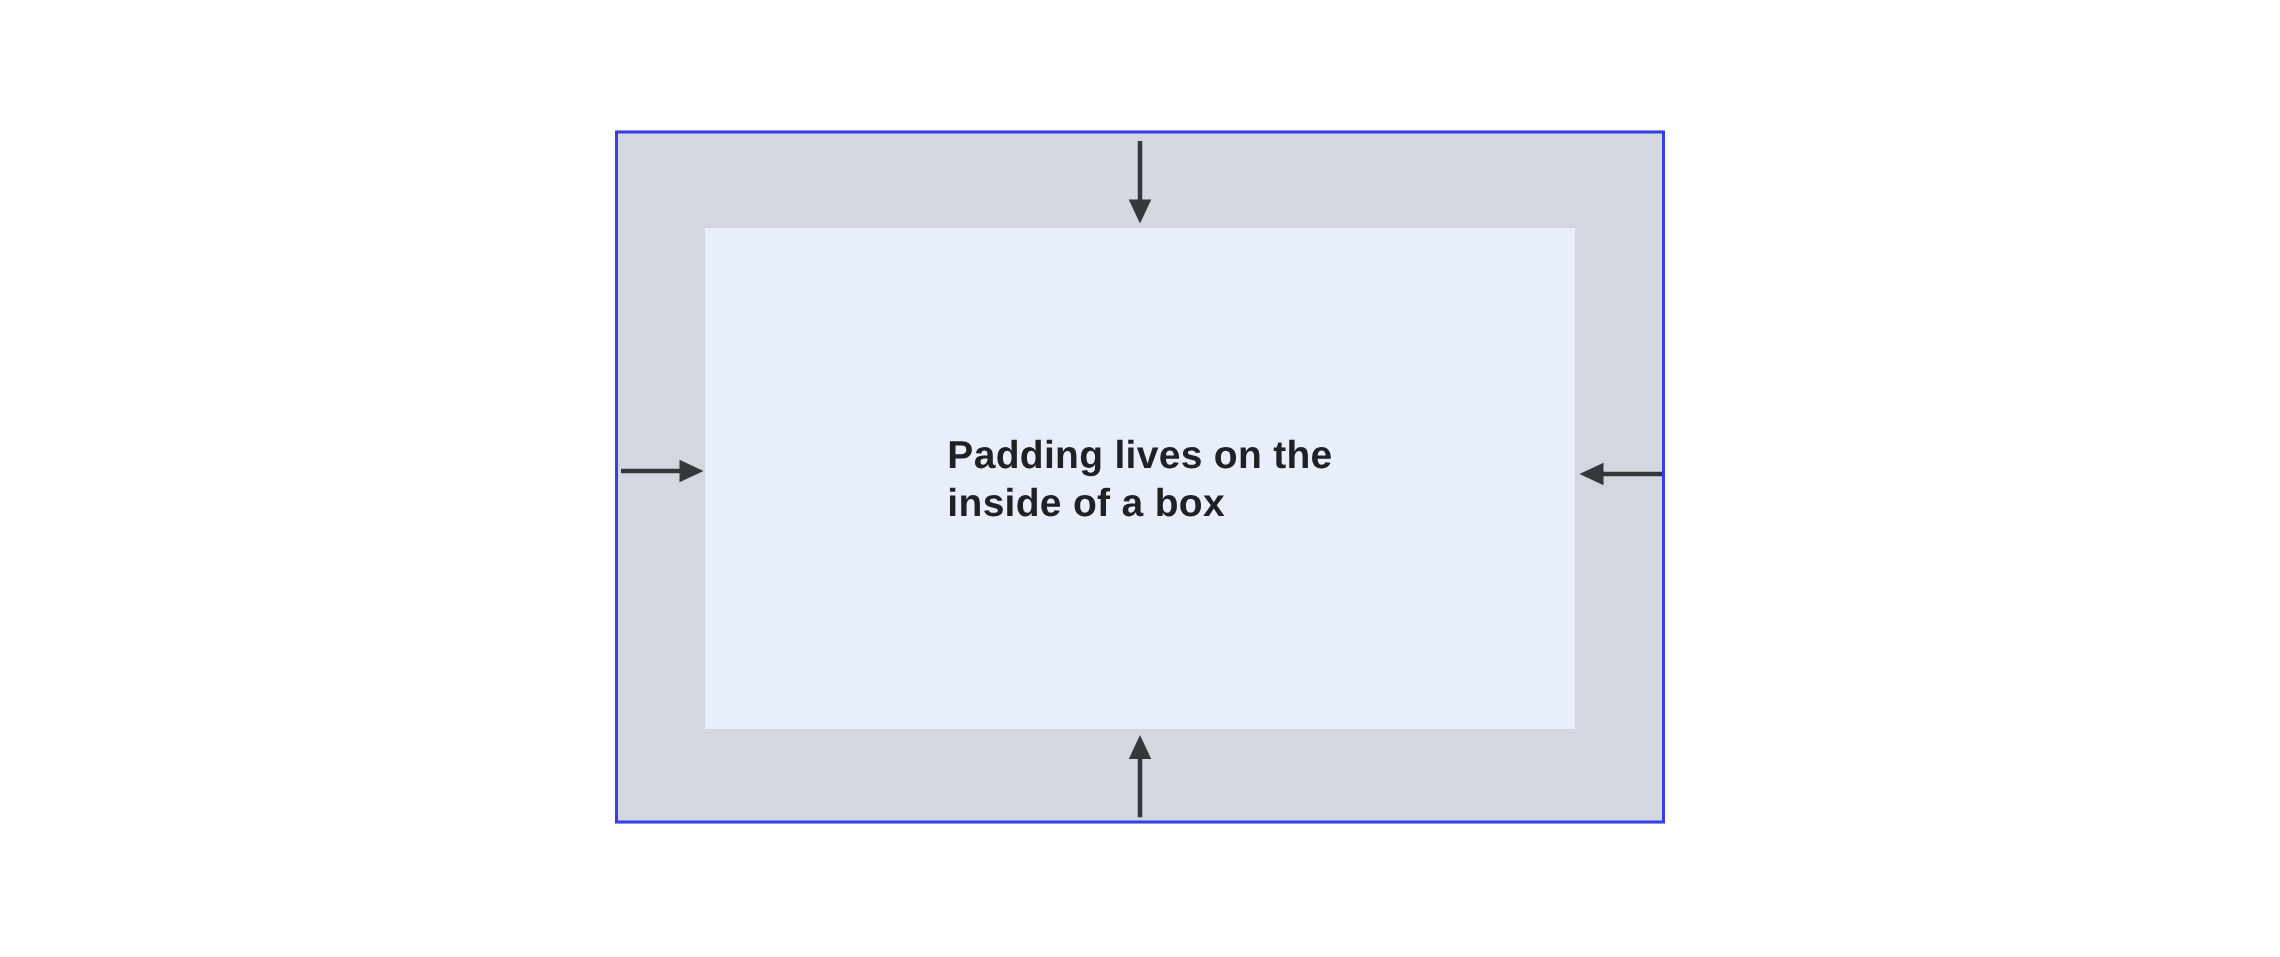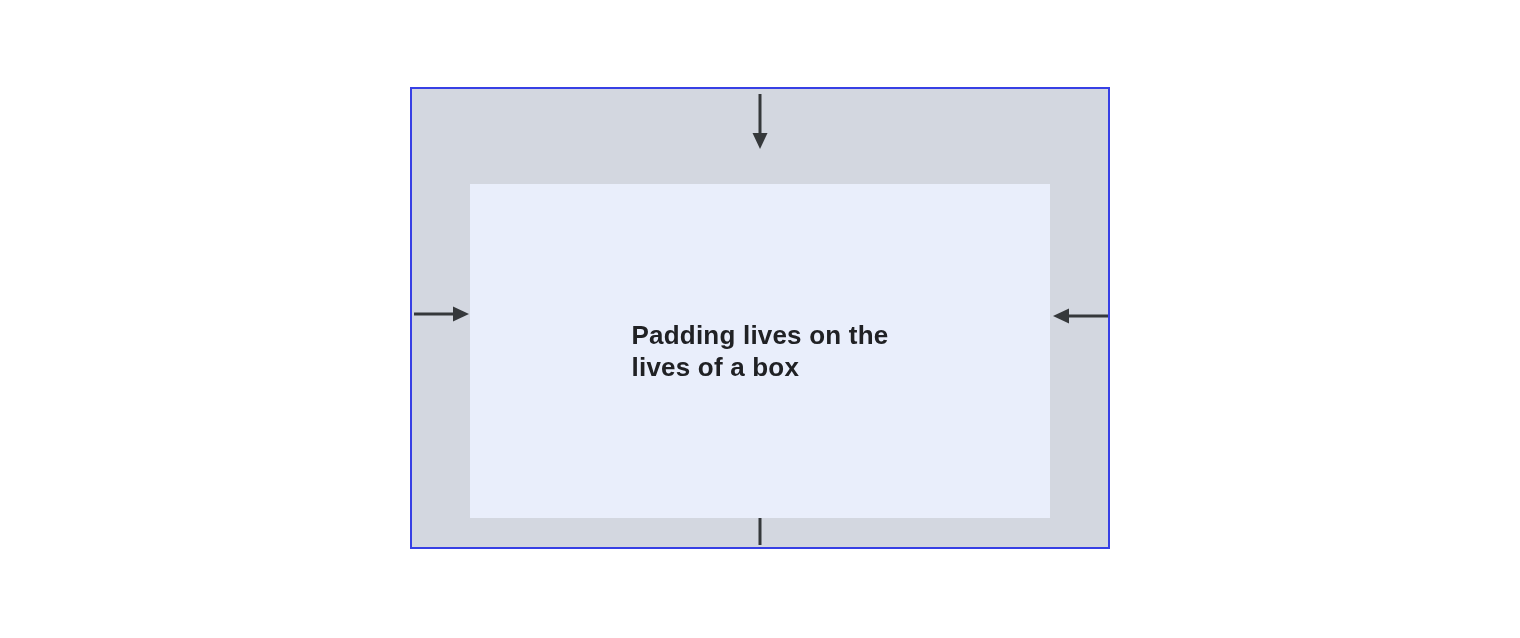--- a/index.html
+++ b/index.html
@@ -27,21 +27,20 @@
   .inner-box {
     position: absolute;
     left: 58px;
     top: 63px;
     width: 580px;
     height: 334px;
     background: var(--content-area, #e9eefb);
     display: flex;
     align-items: center;
     justify-content: center;
-    margin-top: 32px;
   }
   .label {
     font-size: 26px;
     font-weight: bold;
     line-height: 32px;
     color: var(--text, #202124);
     text-align: left;
     letter-spacing: 0.2px;
   }
   .arrow {
@@ -76,17 +75,17 @@
   </svg>
 
   <svg class="arrow arrow-right" width="56" height="20" viewBox="0 0 56 20">
     <polygon points="1,10 17,2.5 17,17.5"></polygon>
     <line x1="15" y1="10" x2="56" y2="10"></line>
   </svg>
 
   <div class="inner-box">
     <div class="label">
       <span>Padding lives on the</span><br>
-      <span>lives of a box</span>
+      <span>inside of a box</span>
     </div>
   </div>
 
 </div>
 
 </body></html>

